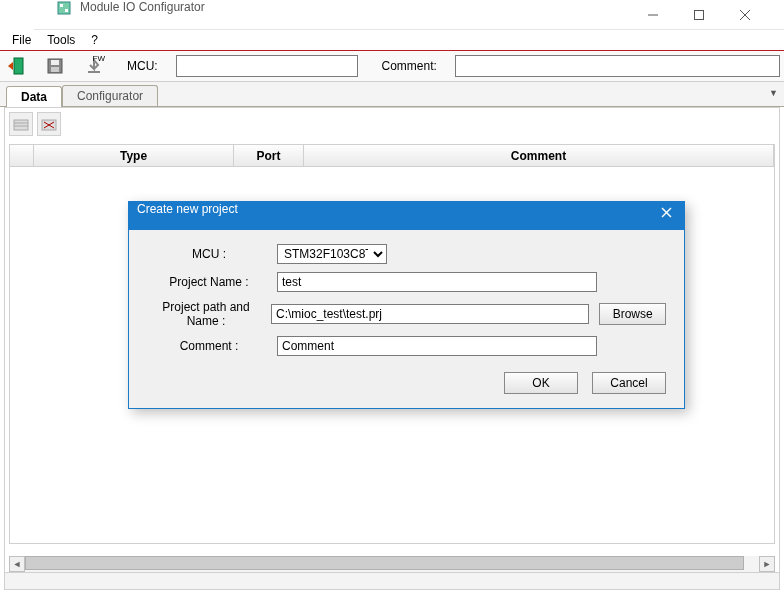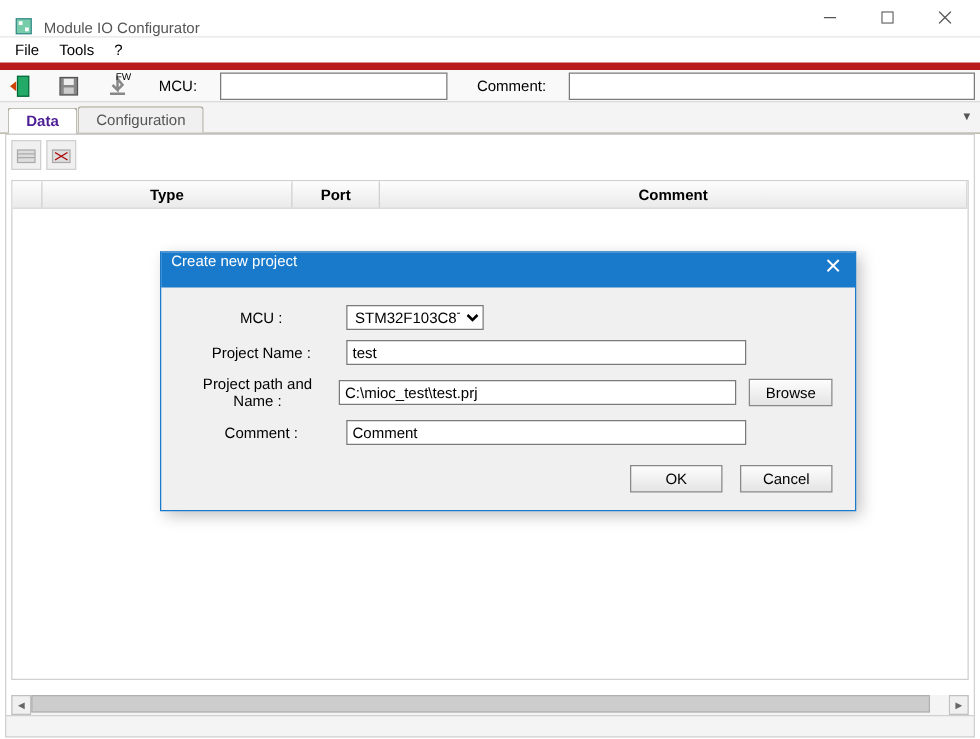--- a/index.html
+++ b/index.html
@@ -1,45 +1,45 @@
 <!DOCTYPE html>
 <html><head>
   <meta charset="utf-8">
   <style>
     * { box-sizing: border-box; margin: 0; padding: 0; font-family: 'Segoe UI', Tahoma, sans-serif; font-size: 12px; }
     body { background: #fff; width: 784px; height: 591px; overflow: hidden; position: relative; }
 
     
-    .titlebar { height: 30px; display: flex; align-items: flex-end; padding: 0 5px; background: #fff; border-bottom: 1px solid #e5e5e5; }
+    .titlebar { height: 30px; display: flex; align-items: flex-start; padding: 0 16px; background: #fff; border-bottom: 1px solid #e5e5e5; margin-left: 34px; }
     .titlebar-icon { width: 16px; height: 16px; margin: 0 6px; }
     .titlebar-icon svg { width: 16px; height: 16px; }
     .titlebar-title { flex: 0 0 auto; color: #555; padding-left: 2px; }
     .titlebar-spacer { flex: 1; }
     .winbtn { width: 46px; height: 30px; display: flex; align-items: center; justify-content: center; color: #555; }
     .winbtn svg { width: 10px; height: 10px; stroke: currentColor; fill: none; }
 
     
     .menubar { height: 20px; display: flex; align-items: center; padding: 0 4px; }
     .menuitem { padding: 2px 8px; cursor: default; }
 
     
-    .toolbar { height: 32px; display: flex; align-items: center; padding: 2px 4px; border-top: 6px solid #b91c1c; border-bottom: 1px solid #d0d0d0; background: #f9f9f9; gap: 16px; }
+    .toolbar { height: 32px; display: flex; align-items: center; padding: 2px 4px; border-top: 1px solid #b91c1c; border-bottom: 1px solid #d0d0d0; background: #f9f9f9; gap: 16px; }
     .tbtn { width: 24px; height: 24px; border: 1px solid transparent; display: flex; align-items: center; justify-content: center; }
     .tbtn svg { width: 18px; height: 18px; }
     .tlabel { margin-left: 6px; margin-right: 2px; }
     .tinput { height: 22px; border: 1px solid #7a7a7a; padding: 0 4px; background: #fff; }
     .mcu-input { width: 190px; }
     .comment-input { width: 340px; }
     .fwbtn { position: relative; }
     .fwbadge { font-size: 8px; position: absolute; top: -1px; right: -1px; }
 
     
     .tabrow { display: flex; align-items: flex-end; padding: 3px 6px 0 6px; background: #f4f4f4; border-bottom: 1px solid #aca899; position: relative; }
     .tab { padding: 3px 14px; border: 1px solid #aca899; border-bottom: none; background: #f0f0f0; color: #555; margin-right: 0; border-top-left-radius: 3px; border-top-right-radius: 3px; cursor: default; }
-    .tab.active { background: #fff; font-weight: bold; color: #4c1d95; position: relative; top: 1px; }
+    .tab.active { background: #fff; font-weight: bold; color: #000000; position: relative; top: 1px; }
     .tab-dropdown { position: absolute; right: 6px; top: 6px; font-size: 9px; color: #555; }
 
     
     .tabcontent { position: relative; height: 470px; border: 1px solid #d0d0d0; margin: 0 4px 4px 4px; }
     .icontoolbar { display: flex; gap: 4px; padding: 4px; }
     .iconbtn { width: 24px; height: 24px; background: #f0f0f0; border: 1px solid #d0d0d0; display: flex; align-items: center; justify-content: center; }
     .iconbtn svg { width: 18px; height: 18px; }
 
     
     .table-wrap { margin: 4px; border: 1px solid #d0d0d0; height: 400px; position: relative; overflow: hidden; }
@@ -135,21 +135,21 @@
     <span class="fwbadge">FW</span>
   </span>
   <span class="tlabel">MCU:</span>
   <input class="tinput mcu-input" value="" style="">
   <span class="tlabel" style="margin-left:8px">Comment:</span>
   <input class="tinput comment-input" value="" style="">
 </div>
 
 <div class="tabrow">
   <span class="tab active">Data</span>
-  <span class="tab">Configuration</span>
+  <span class="tab">Configurator</span>
   <span class="tab-dropdown">▼</span>
 </div>
 
 <div class="tabcontent">
   <div class="icontoolbar">
     <span class="iconbtn">
       <svg viewBox="0 0 18 18">
           <rect x="2" y="5" width="14" height="10" fill="#ddd" stroke="#aaa"></rect>
           <line x1="2" y1="8" x2="16" y2="8" stroke="#aaa"></line>
           <line x1="2" y1="11" x2="16" y2="11" stroke="#aaa"></line>

